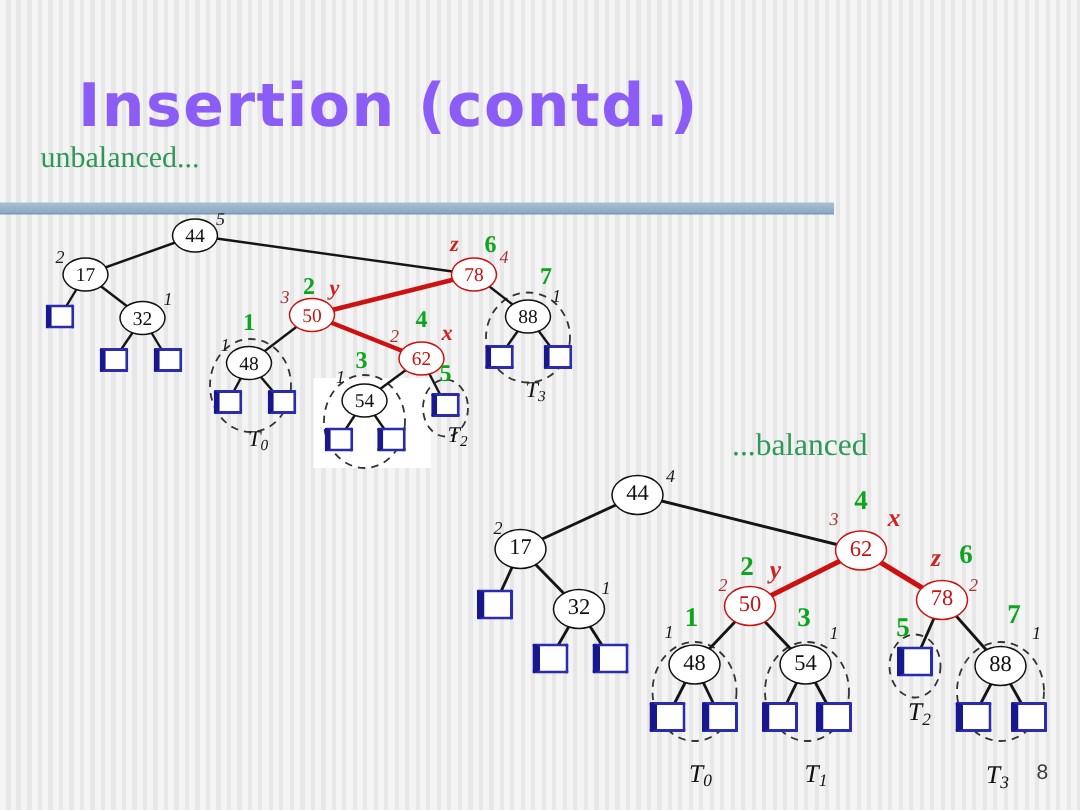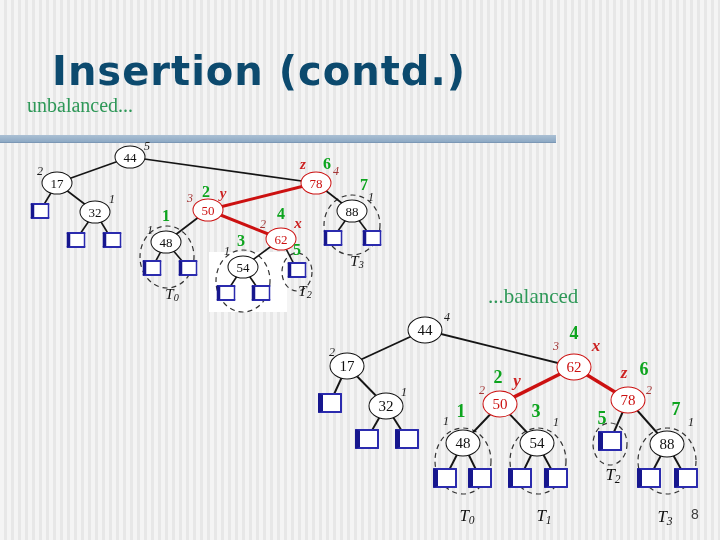--- a/index.html
+++ b/index.html
@@ -1,20 +1,20 @@
 <!DOCTYPE html>
 <html><head>
 <meta charset="utf-8">
 <style>
   html,body{margin:0;padding:0}
   body{width:720px;height:540px;overflow:hidden;position:relative;
        background:repeating-linear-gradient(90deg,#f4f4f4 0 4px,#e7e7e7 4px 7px);
        font-family:"Liberation Sans",sans-serif}
   .title{position:absolute;left:52px;top:48px;margin:0;font-size:40px;font-weight:bold;
-         color:#0c4a6e;letter-spacing:1px;font-family:"DejaVu Sans",sans-serif}
+         color:#8b5cf6;letter-spacing:1px;font-family:"DejaVu Sans",sans-serif}
   .green-caption{position:absolute;font-family:"Liberation Serif",serif;color:#2e9858}
   .unbal{left:27px;top:94px;font-size:20px}
   .bal{left:488px;top:284px;font-size:21px}
   .bar{position:absolute;left:0;top:135px;width:556px;height:7px;
        background:linear-gradient(#abc0d4,#8da9c4);border-bottom:1px solid #7b97b5}
   .white-patch{position:absolute;left:209px;top:252px;width:78px;height:60px;background:#fff}
   .tree{position:absolute;left:0;top:0;width:720px;height:540px}
   .tree svg{position:absolute;left:0;top:0}
   line.b{stroke:#151515;stroke-width:1.6}
   line.r{stroke:#cc1111;stroke-width:3}

